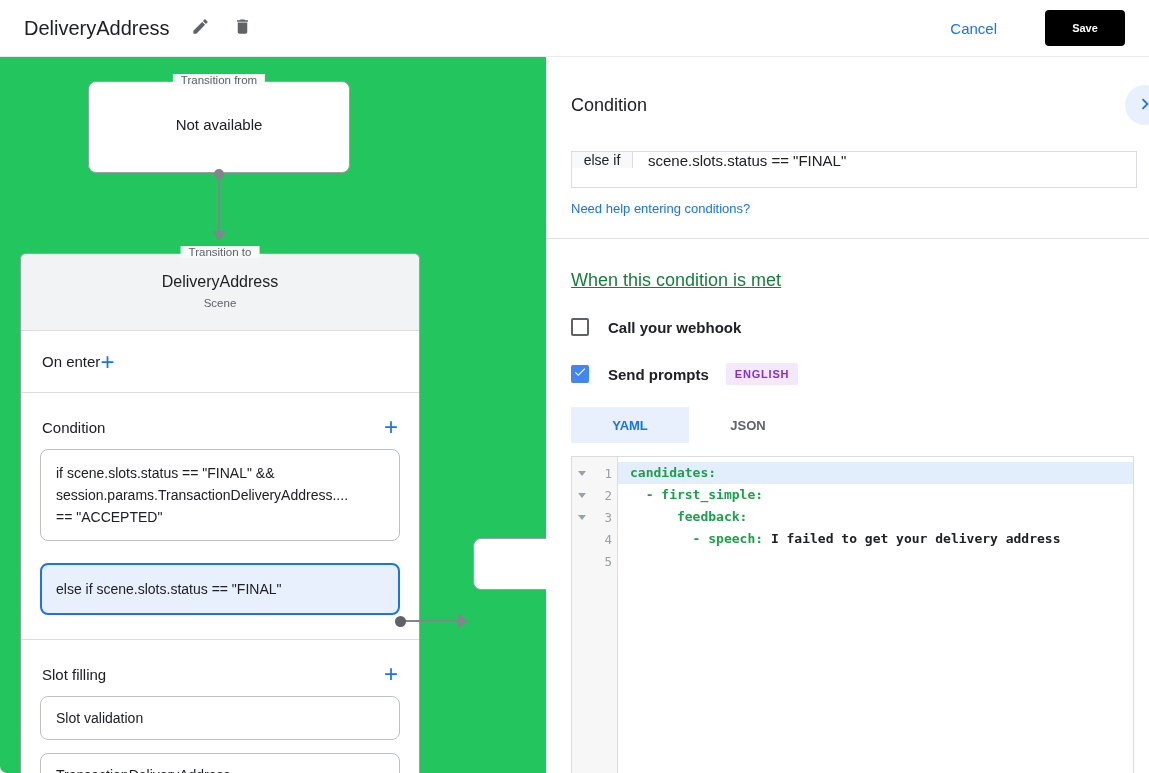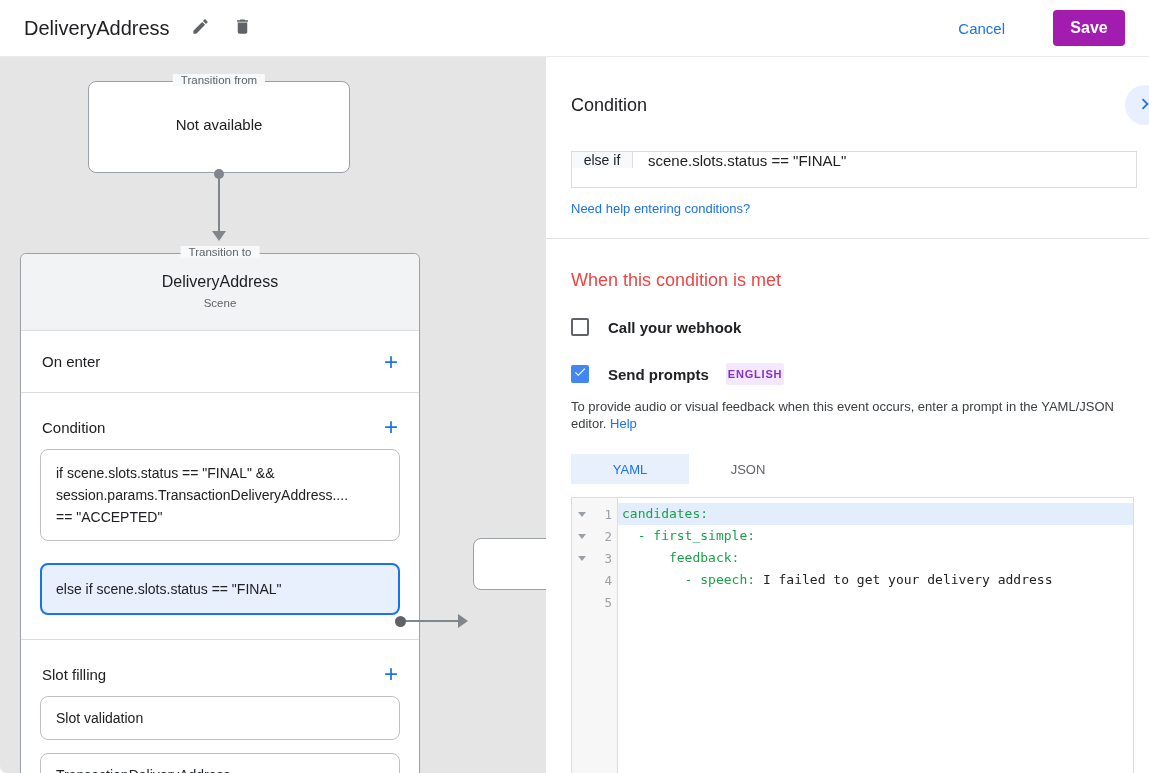--- a/index.html
+++ b/index.html
@@ -8,47 +8,47 @@
   .app { position:relative; width:1149px; height:773px; overflow:hidden;border-radius:7px; }
 
   
   .topbar { position:absolute; left:0; top:0; width:1149px; height:57px; background:#fff;
             border-bottom:1px solid #e8eaed; display:flex; align-items:center; padding:0 24px; z-index:5; }
   .topbar-title { font-size:20px; color:#202124; }
   .icon-btn { width:22px; height:22px; margin-left:20px; cursor:pointer; display:flex; align-items:center; justify-content:center; }
   .icon-btn svg { fill:#5f6368; width:19px; height:19px; }
   .topbar-spacer { flex:1; }
   .cancel-btn { color:#1a73e8; font-size:15px; font-weight:normal; margin-right:48px; cursor:pointer; background:none; border:none; font-family:inherit; }
-  .save-btn { background:#a21caf; color:#fff; font-size:16px; font-weight:bold; border:none; border-radius:4px;
-              width:72px; height:36px; cursor:pointer; font-family:inherit; }
+  .save-btn { background:#000000; color:#fff; font-size:11px; font-weight:bold; border:none; border-radius:4px;
+              width:80px; height:36px; cursor:pointer; font-family:inherit; }
 
   
-  .canvas { position:absolute; left:0; top:57px; width:546px; height:716px; background:#e5e5e5; overflow:hidden; }
+  .canvas { position:absolute; left:0; top:57px; width:546px; height:716px; background:#22c55e; overflow:hidden; }
 
   .tfrom-box { position:absolute; left:88px; top:24px; width:262px; height:92px; background:#fff;
                border:1px solid #9aa0a6; border-radius:8px; }
   .legend { position:absolute; top:-8px; left:50%; transform:translateX(-50%); background:#f8f9fa;
             padding:0 8px; font-size:11.5px; color:#5f6368; white-space:nowrap; }
   .tfrom-text { position:absolute; left:0; right:0; top:34px; text-align:center; font-size:15px; color:#202124; }
 
   .v-connector { position:absolute; left:218px; top:116px; width:2px; height:60px; background:#80868b; }
   .v-dot { position:absolute; left:214px; top:112px; width:10px; height:10px; border-radius:50%; background:#80868b; }
   .v-arrowhead { position:absolute; left:212px; top:174px; width:0; height:0;
                  border-left:7px solid transparent; border-right:7px solid transparent; border-top:10px solid #80868b; }
 
   .scene-card { position:absolute; left:20px; top:196px; width:400px; height:600px; background:#fff;
                 border:1px solid #9aa0a6; border-radius:6px; }
   .scene-card .legend { background:#f8f9fa; }
   .card-head { background:#f1f3f4; border-bottom:1px solid #dadce0; border-radius:6px 6px 0 0;
                height:77px; text-align:center; padding-top:19px; }
   .card-head-title { font-size:16px; color:#202124; }
   .card-head-sub { font-size:11.5px; color:#5f6368; margin-top:6px; }
 
-  .card-row { display:flex; align-items:center; justify-content:space-between; padding:0 21px; height:62px;
-              border-bottom:1px solid #dadce0;gap:31px; }
+  .card-row { display:flex; align-items:center; padding:0 21px; height:62px;
+              border-bottom:1px solid #dadce0; }
   .card-row-label { font-size:15px; color:#202124; }
   .plus { color:#1a73e8; font-size:24px; font-weight:300; line-height:20px; cursor:pointer; }
 
   .card-section { padding:14px 19px 24px 19px; border-bottom:1px solid #dadce0; }
   .card-section.last { border-bottom:none; }
   .section-label-row { display:flex; align-items:center; justify-content:space-between; padding:10px 2px 12px 2px; }
 
   .cond-item { border:1px solid #bdc1c6; border-radius:8px; background:#fff; padding:12px 15px;
                font-size:14px; line-height:22px; color:#202124; margin-top:13px; cursor:pointer; }
   .cond-item:first-child { margin-top:0; }
@@ -74,49 +74,49 @@
   .chevron-btn svg { fill:#1a73e8; width:22px; height:22px; }
 
   .cond-input-row { display:flex; margin-top:26px; width:566px; height:37px; border:1px solid #dadce0; background:#fff; align-items:flex-start; }
   .cond-prefix { width:61px; background:#f8f9fa; border-right:1px solid #dadce0; display:flex; align-items:center;
                  justify-content:center; font-size:14px; color:#202124; }
   .cond-value { flex:1; display:flex; align-items:center; padding-left:15px; font-size:15px; color:#202124; }
 
   .help-link { display:inline-block; margin-top:13px; font-size:13px; color:#1a73e8; text-decoration:none; cursor:pointer; }
   .divider { margin-left:-25px; width:603px; border-top:1px solid #e0e0e0; margin-top:21px; }
 
-  .when-heading { margin-top:31px; font-size:18px; color:#ef4444; }
+  .when-heading { margin-top:31px; font-size:18px; color:#15803d;text-decoration:underline; }
 
   .check-row { display:flex; align-items:center; margin-top:27px; cursor:pointer; }
   .checkbox { width:18px; height:18px; border:2px solid #5f6368; border-radius:2px; flex:none; background:#fff;
               display:flex; align-items:center; justify-content:center; }
   .checkbox.checked { background:#4285f4; border-color:#4285f4; }
   .checkbox svg { width:14px; height:14px; }
   .check-label { font-size:15px; font-weight:bold; color:#202124; margin-left:19px; }
   .lang-badge { margin-left:17px; background:#f3e8fd; color:#8430ce; font-size:11px; font-weight:bold;
-                letter-spacing:0.8px; padding:5px 2px; border-radius:2px; }
+                letter-spacing:0.8px; padding:5px 9px; border-radius:2px; }
 
   .desc { margin-top:13px; font-size:13px; line-height:17px; color:#3c4043; width:556px; }
   .desc a { color:#1a73e8; text-decoration:none; cursor:pointer; }
 
   .tabs { display:flex; margin-top:22px; }
-  .tab { width:118px; height:30px; display:flex; align-items:center; justify-content:center;
-         font-size:13px; font-weight:normal; color:#5f6368; cursor:pointer; }
+  .tab { width:118px; height:36px; display:flex; align-items:center; justify-content:center;
+         font-size:13px; font-weight:bold; color:#5f6368; cursor:pointer; }
   .tab.active { background:#e8f0fe; color:#1a73e8; }
 
   .editor { margin-top:13px; width:563px; height:330px; border:1px solid #dadce0; display:flex;
             font-family:"DejaVu Sans Mono", monospace; font-size:13px; }
   .gutter { width:46px; background:#f7f7f7; border-right:1px solid #ddd; padding-top:5px; flex:none; }
   .gutter-line { height:22px; display:flex; align-items:center; }
   .fold-col { width:20px; display:flex; justify-content:center; }
   .fold-arrow { width:0; height:0; border-left:4px solid transparent; border-right:4px solid transparent;
                 border-top:5px solid #9aa0a6; cursor:pointer; }
   .num-col { flex:1; text-align:right; padding-right:5px; color:#9aa0a6; font-size:12.5px; }
   .code-col { flex:1; padding-top:5px; overflow:hidden; }
-  .code-line { height:22px; line-height:22px; white-space:pre; padding-left:4px; }
+  .code-line { height:22px; line-height:22px; white-space:pre; padding-left:12px;font-weight:bold; }
   .code-line.active { background:#e3eefd; }
   .tok-key { color:#1ca04a; }
   .tok-plain { color:#202124; }
 </style>
 </head>
 <body>
 
 <div class="app">
 
   <div class="topbar">
@@ -232,23 +232,20 @@
         <span>
           <svg viewBox="0 0 24 24" width="14" height="14">
               <path d="M9 16.17L4.83 12l-1.42 1.41L9 19 21 7l-1.41-1.41z" fill="#fff"></path>
             </svg>
         </span>
       </div>
       <div class="check-label">Send prompts</div>
       <div class="lang-badge">ENGLISH</div>
     </div>
 
-    <div class="desc">
-      <span>To provide audio or visual feedback when this event occurs, enter a prompt in the YAML/JSON editor. </span><a>Help</a>
-    </div>
 
     <div class="tabs">
         <div class="tab active">YAML</div>
         <div class="tab">JSON</div>
       </div>
 
     <div class="editor">
       <div class="gutter">
           <div class="gutter-line">
             <div class="fold-col">

